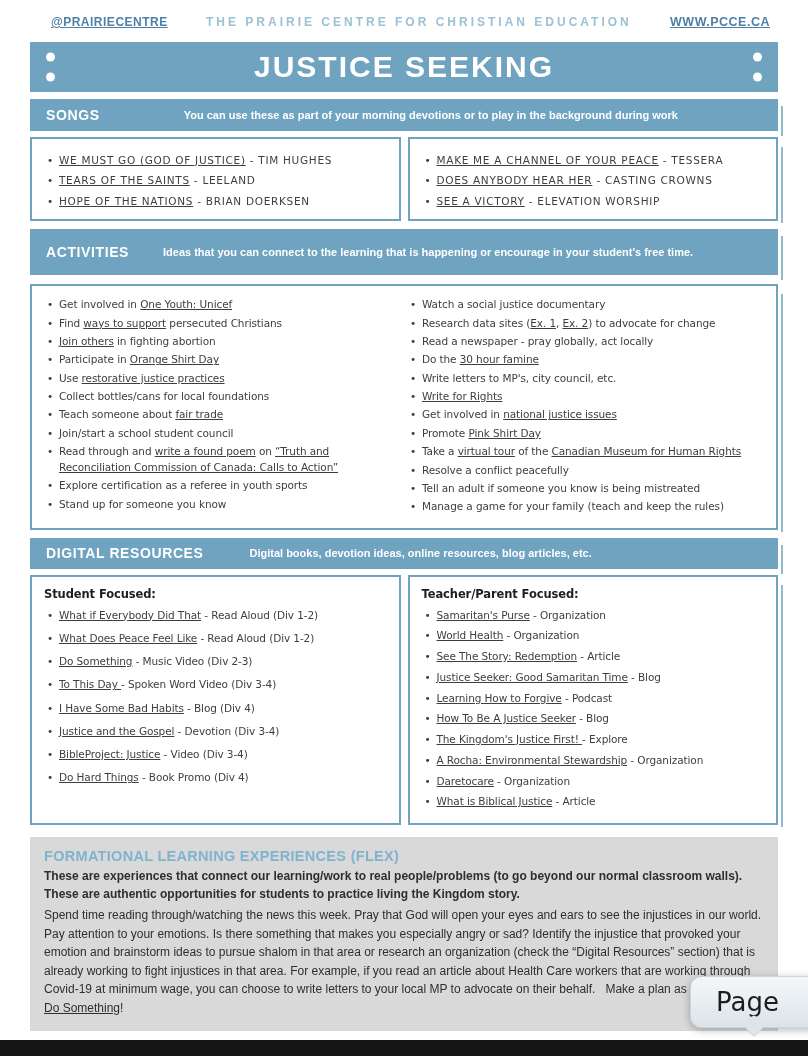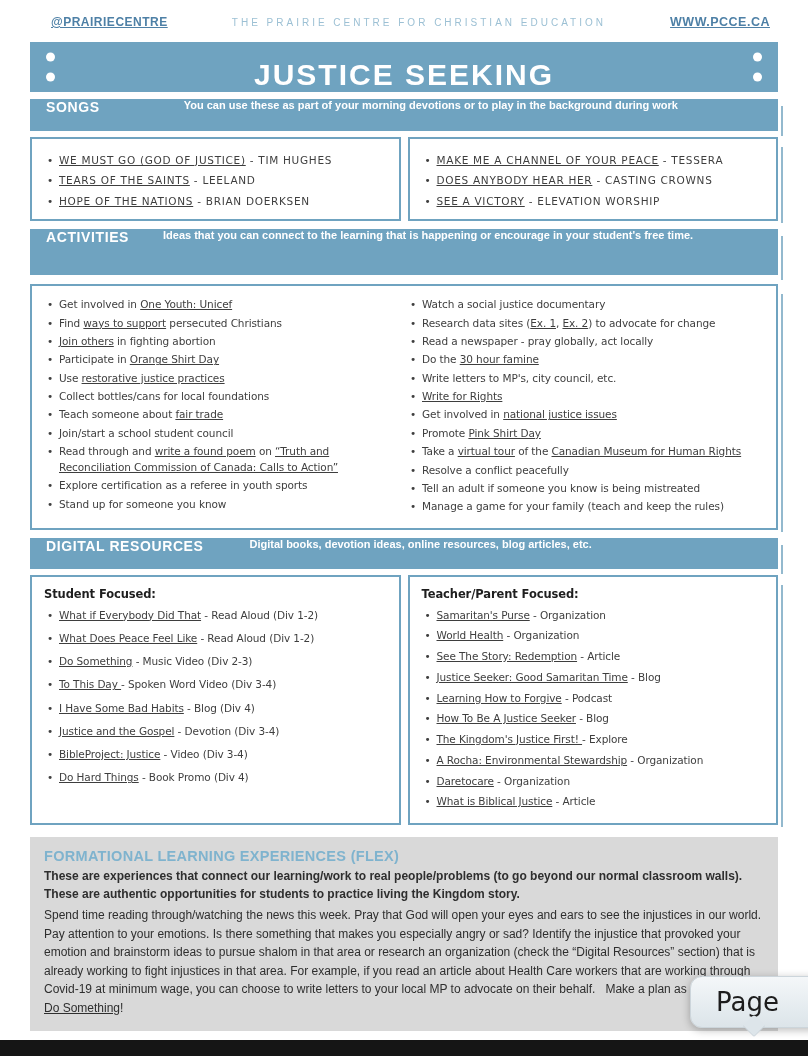--- a/index.html
+++ b/index.html
@@ -16,42 +16,42 @@
     display: flex; justify-content: space-between; align-items: center;
     padding: 15px 38px 11px 51px;
   }
   .handle, .website {
     color: #4E80A6; font-weight: bold; font-size: 12px;
     letter-spacing: .5px; text-decoration: underline; cursor: pointer;
     font-family: "Liberation Sans", sans-serif;
   }
   .website { font-size: 12.5px; }
   .center-head {
-    color: #9CC0D4; font-size: 10px; letter-spacing: 3px; font-weight: 400;
+    color: #9CC0D4; font-size: 12px; letter-spacing: 3px; font-weight: 700;
     font-family: "Liberation Sans", sans-serif;
   }
   
   .sheet { margin: 0 30px; }
   
   .banner {
     background: #6FA3C0; height: 50px; margin-top: 2px;
-    display: flex; align-items: flex-end; justify-content: center;
+    display: flex; align-items: center; justify-content: center;
     position: relative; margin-bottom: 7px;
   }
   .banner h1 {
     color: #fff; font-size: 30px; font-weight: 800; letter-spacing: 2px;
     font-family: "Liberation Sans", sans-serif;
   }
   .dots { position: absolute; top: 50%; transform: translateY(-50%);
     display: flex; flex-direction: column; gap: 11px; }
   .dots.left { left: 16px; } .dots.right { right: 16px; }
   .dot { width: 9px; height: 9px; border-radius: 50%; background: #fff; display: block; }
   
   .bar {
-    background: #6FA3C0; display: flex; align-items: flex-start;
+    background: #6FA3C0; display: flex; align-items: center;
     padding: 0 16px; position: relative; margin-bottom: 6px;
   }
   .bar::after { 
     content: ""; position: absolute; right: -5px; top: 7px; bottom: -5px;
     width: 2px; background: #93B9CE;
   }
   .bar-label {
     color: #fff; font-weight: 800; font-size: 14px; letter-spacing: .6px;
     font-family: "Liberation Sans", sans-serif; white-space: nowrap;
   }

